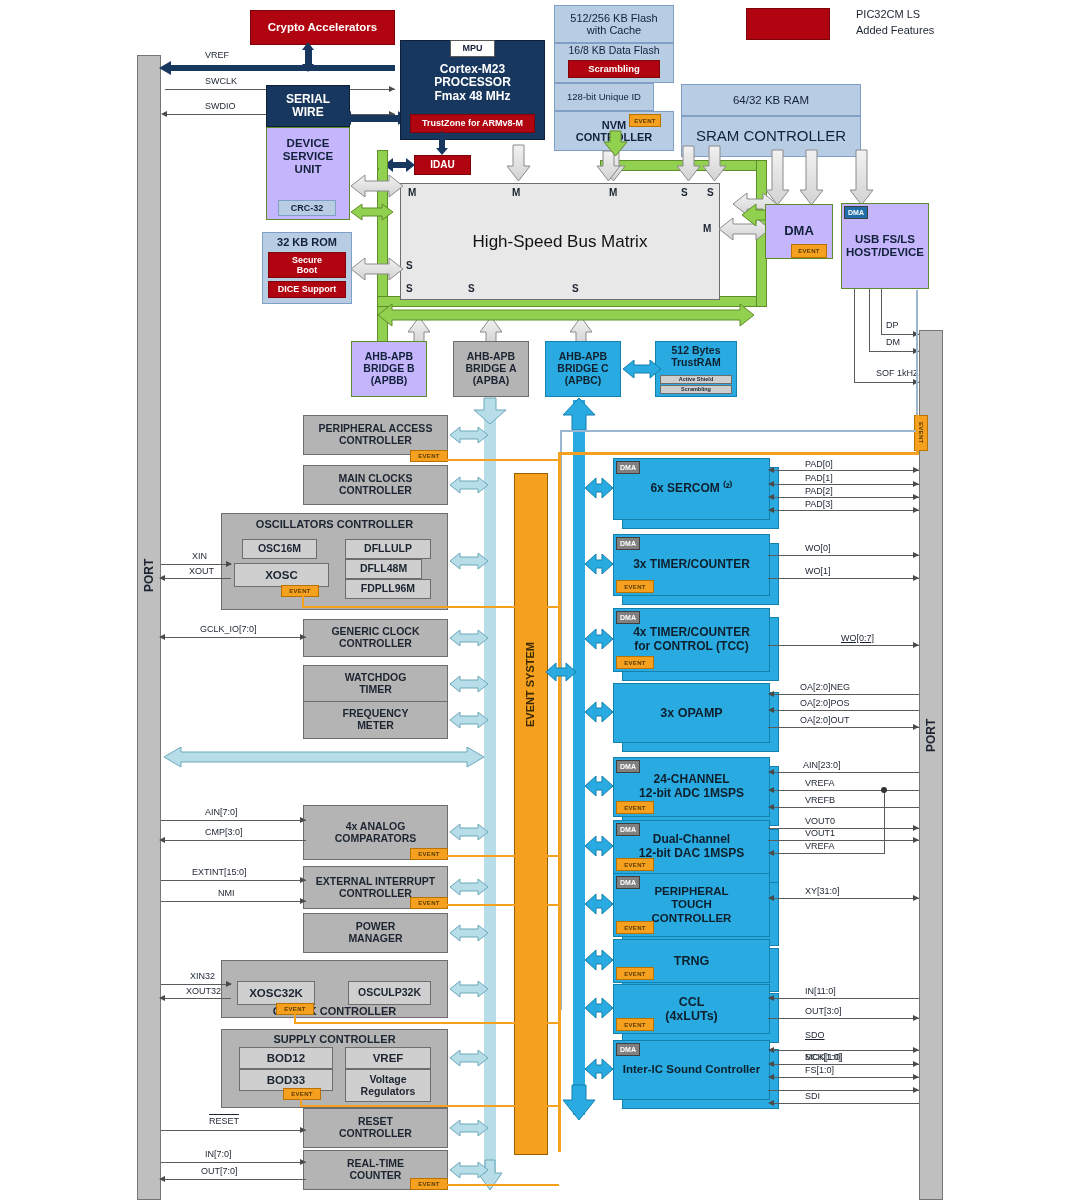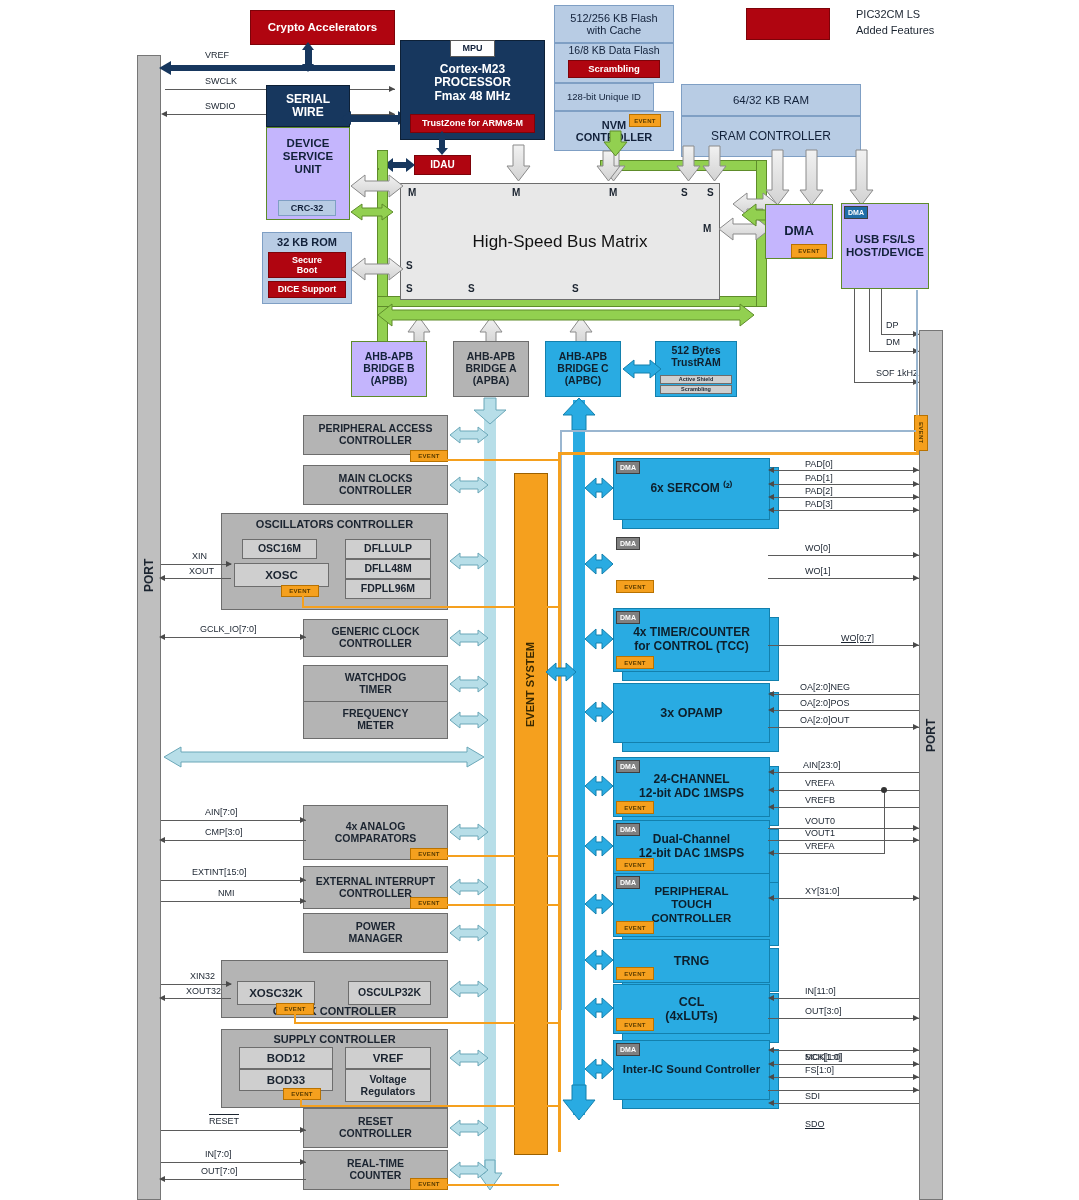--- a/index.html
+++ b/index.html
@@ -141,21 +141,21 @@
   </div>
   <div class="bx red" style="left:568px;top:60px;width:92px;height:18px;font-size:9.5px;">Scrambling</div>
   <div class="bx blue-l" style="left:554px;top:83px;width:100px;height:28px;font-size:9.5px;font-weight:normal;">128-bit  Unique ID</div>
   <div class="bx blue-l" style="left:554px;top:111px;width:120px;height:40px;flex-direction:column;font-size:11px;font-weight:bold;">
     <span>NVM</span>
     <span>CONTROLLER</span>
   </div>
   <div class="tag-evt" style="left:629px;top:114px;width:30px;height:11px;">EVENT</div>
 
   <div class="bx blue-l" style="left:681px;top:84px;width:180px;height:32px;font-size:11.5px;">64/32 KB RAM</div>
-  <div class="bx blue-l" style="left:681px;top:116px;width:180px;height:41px;font-size:12px;">SRAM CONTROLLER</div>
+  <div class="bx blue-l" style="left:681px;top:116px;width:180px;height:41px;font-size:15px;">SRAM CONTROLLER</div>
 
   <div class="bx matrix" style="left:400px;top:183px;width:320px;height:117px;font-size:17px;">High-Speed Bus Matrix</div>
   <div class="sig" style="left:408px;top:187px;font-weight:bold;font-size:10px;">M</div>
   <div class="sig" style="left:512px;top:187px;font-weight:bold;font-size:10px;">M</div>
   <div class="sig" style="left:609px;top:187px;font-weight:bold;font-size:10px;">M</div>
   <div class="sig" style="left:681px;top:187px;font-weight:bold;font-size:10px;">S</div>
   <div class="sig" style="left:707px;top:187px;font-weight:bold;font-size:10px;">S</div>
   <div class="sig" style="left:406px;top:260px;font-weight:bold;font-size:10px;">S</div>
   <div class="sig" style="left:406px;top:283px;font-weight:bold;font-size:10px;">S</div>
   <div class="sig" style="left:468px;top:283px;font-weight:bold;font-size:10px;">S</div>
@@ -295,21 +295,21 @@
     <span>CONTROLLER</span>
   </div>
 
   <div class="bx gray" style="left:221px;top:513px;width:227px;height:97px;flex-direction:column;justify-content:flex-start;padding-top:4px;font-size:11px;">
     <span>OSCILLATORS CONTROLLER</span>
   </div>
   <div class="bx gray-lt" style="left:242px;top:539px;width:75px;height:20px;font-size:10.5px;text-align:center;">OSC16M</div>
   <div class="bx gray-lt" style="left:234px;top:563px;width:95px;height:24px;font-size:11.5px;">XOSC</div>
   <div class="tag-evt" style="left:281px;top:585px;width:36px;height:10px;">EVENT</div>
   <div class="bx gray-lt" style="left:345px;top:539px;width:86px;height:20px;font-size:10.5px;">DFLLULP</div>
-  <div class="bx gray-lt" style="left:345px;top:559px;width:86px;height:20px;font-size:10.5px;">DFLL48M</div>
+  <div class="bx gray-lt" style="left:345px;top:559px;width:77px;height:20px;font-size:10.5px;">DFLL48M</div>
   <div class="bx gray-lt" style="left:345px;top:579px;width:86px;height:20px;font-size:10.5px;">FDPLL96M</div>
   <div class="thin" style="left:161px;top:564px;width:70px;"></div>
   <div class="ah r" style="left:226px;top:560.5px;"></div>
   <div class="sig" style="left:192px;top:551px;">XIN</div>
   <div class="thin" style="left:161px;top:578px;width:70px;"></div>
   <div class="ah l" style="left:159px;top:574.5px;"></div>
   <div class="sig" style="left:189px;top:566px;">XOUT</div>
 
   <div class="bx gray" style="left:303px;top:619px;width:145px;height:38px;flex-direction:column;font-size:10.5px;">
     <span>GENERIC CLOCK</span>
@@ -447,20 +447,26 @@
   </svg>
 
   <div class="perwrap" style="left:613px;top:458px;width:155px;height:60px;">
     <div class="shadow"></div>
     <div class="front" style="font-size:12px;">
       <span>6x SERCOM ⁽²⁾</span>
     </div>
   </div>
   <div class="tag-dma" style="left:616px;top:461px;width:22px;height:11px;">DMA</div>
 
+  <div class="perwrap" style="left:613px;top:534px;width:155px;height:60px;">
+    <div class="shadow"></div>
+    <div class="front" style="font-size:12px;">
+      <span>3x TIMER/COUNTER</span>
+    </div>
+  </div>
   <div class="tag-dma" style="left:616px;top:537px;width:22px;height:11px;">DMA</div>
   <div class="tag-evt" style="left:616px;top:580px;width:36px;height:11px;">EVENT</div>
 
   <div class="perwrap" style="left:613px;top:608px;width:155px;height:62px;">
     <div class="shadow"></div>
     <div class="front" style="flex-direction:column;font-size:12px;">
       <span>4x TIMER/COUNTER</span>
       <span>for CONTROL (TCC)</span>
     </div>
   </div>
@@ -624,18 +630,18 @@
   <div class="thin" style="left:770px;top:1064px;width:149px;"></div>
   <div class="ah r" style="left:913px;top:1060.5px;"></div>
   <div class="ah l" style="left:768px;top:1060.5px;"></div>
   <div class="sig" style="left:805px;top:1052px;">SCK[1:0]</div>
   <div class="thin" style="left:770px;top:1077px;width:149px;"></div>
   <div class="ah r" style="left:913px;top:1073.5px;"></div>
   <div class="ah l" style="left:768px;top:1073.5px;"></div>
   <div class="sig" style="left:805px;top:1065px;">FS[1:0]</div>
   <div class="thin" style="left:768px;top:1090px;width:151px;"></div>
   <div class="ah r" style="left:913px;top:1086.5px;"></div>
-  <div class="sig" style="left:805px;top:1119px;text-decoration:underline;">SDO</div>
+  <div class="sig" style="left:805px;top:1030px;text-decoration:underline;">SDO</div>
   <div class="thin" style="left:770px;top:1103px;width:149px;"></div>
   <div class="ah l" style="left:768px;top:1099.5px;"></div>
   <div class="sig" style="left:805px;top:1091px;">SDI</div>
 
 </div>
 
 </body></html>

